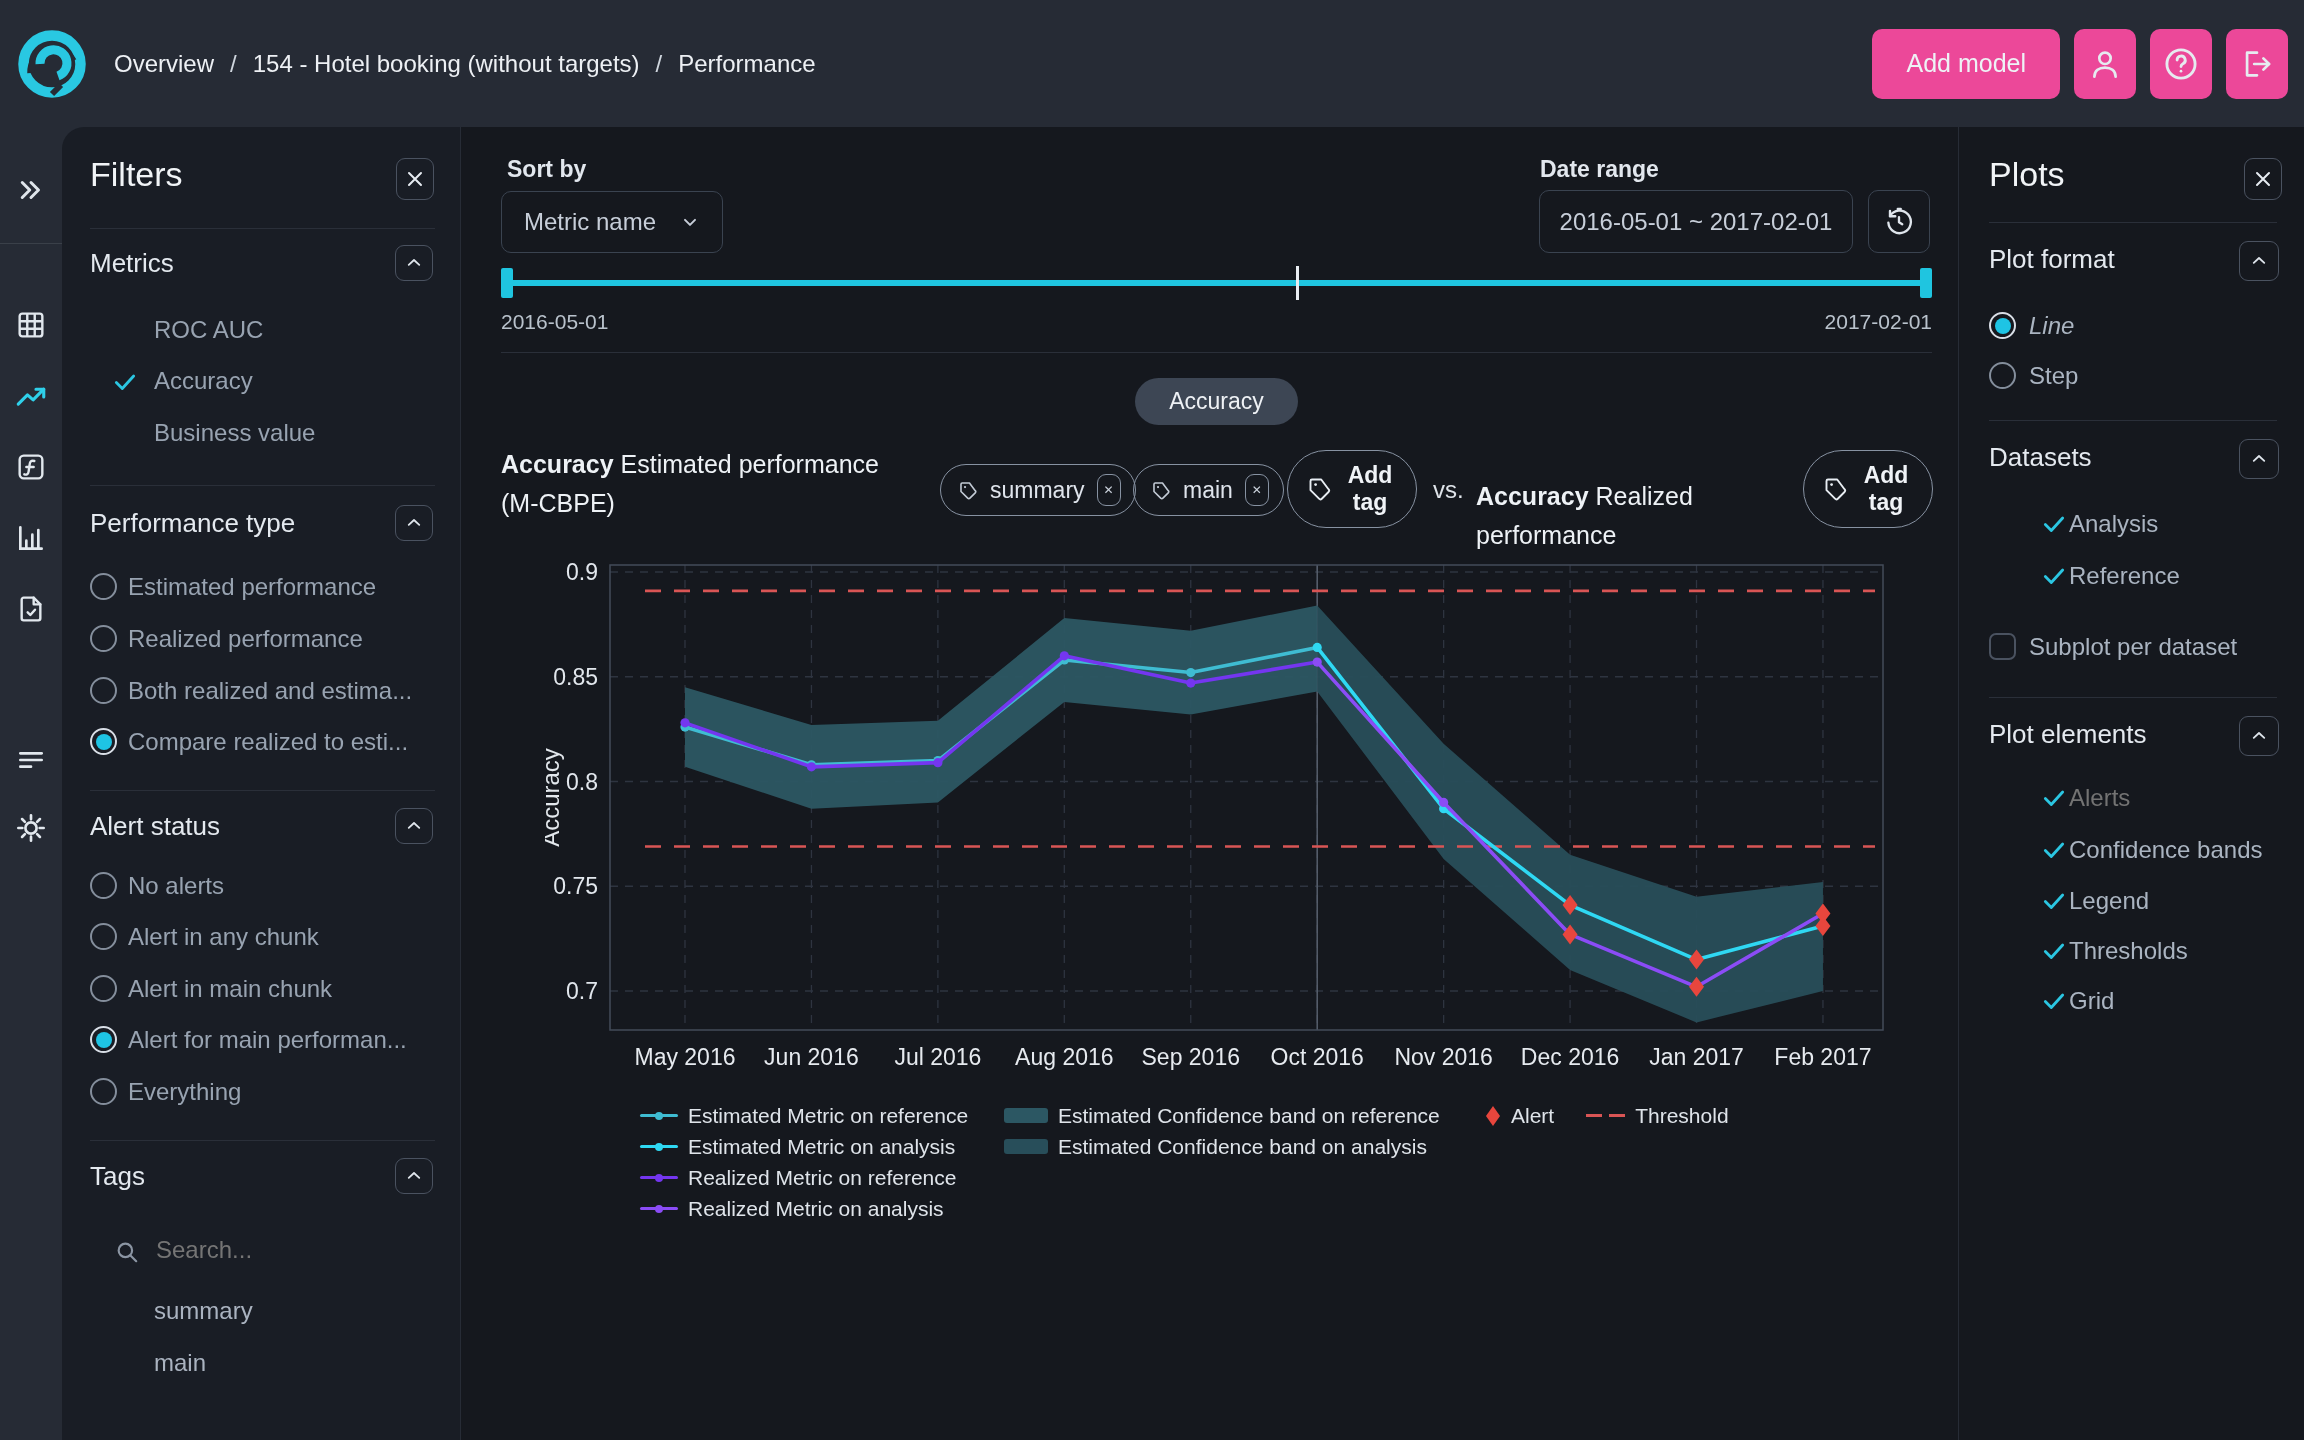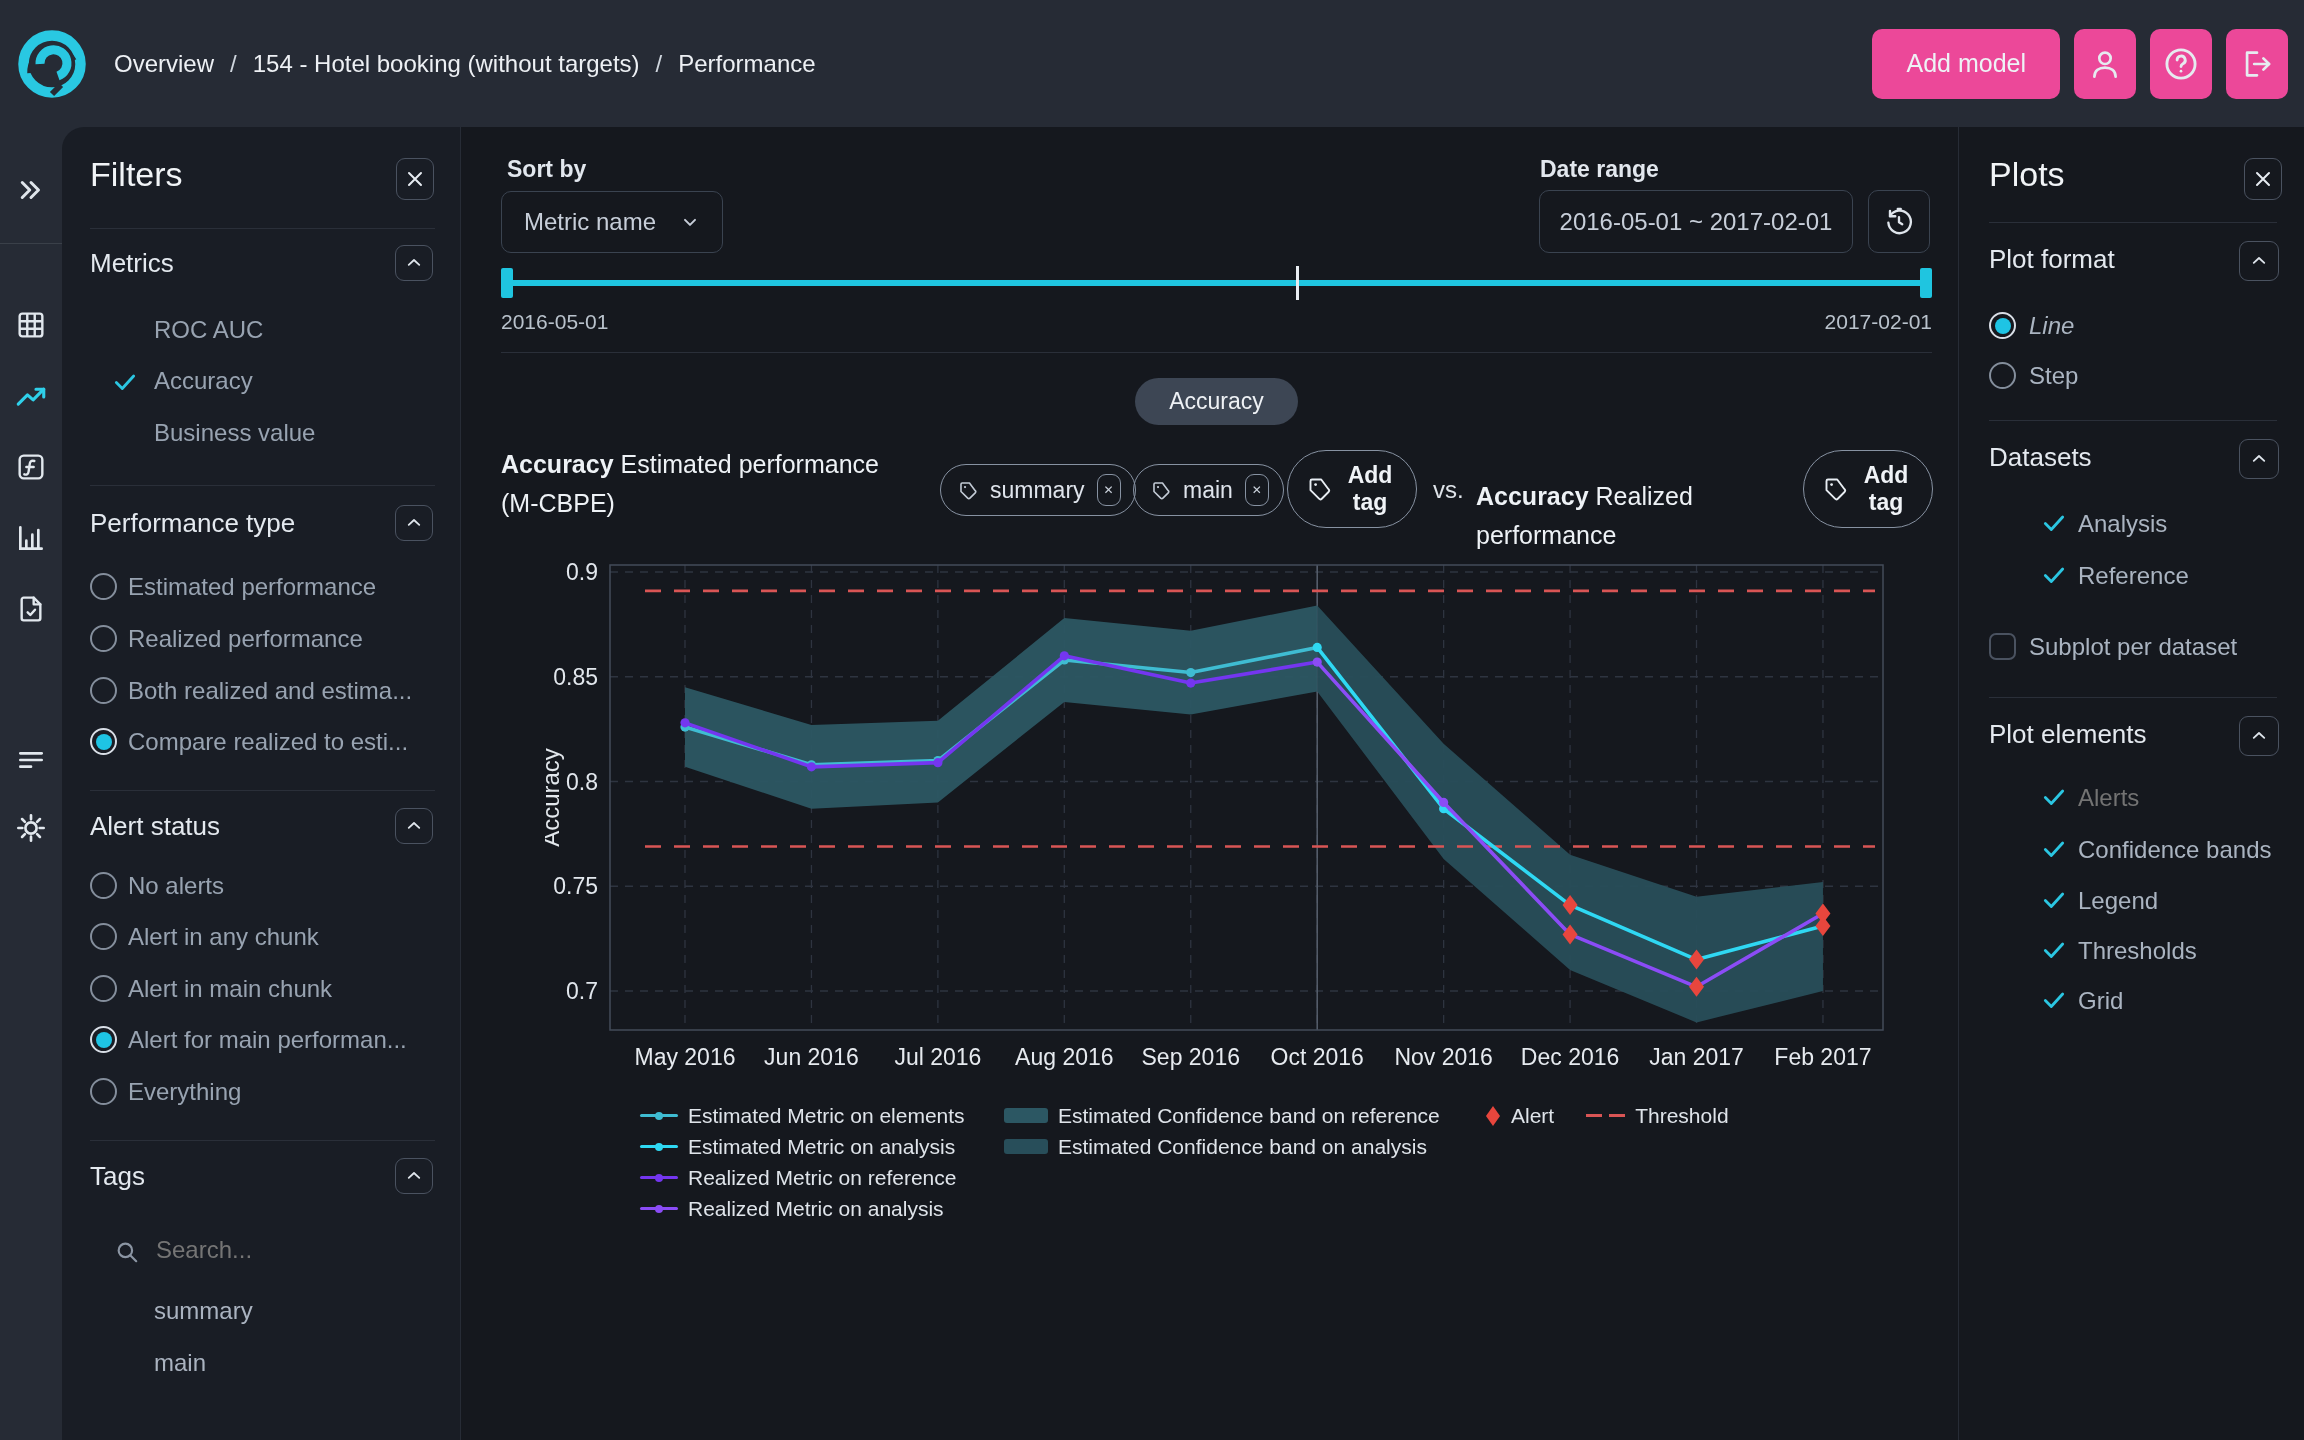--- a/index.html
+++ b/index.html
@@ -60,21 +60,21 @@
   
   #chart-svg text{font-family:"Liberation Sans","DejaVu Sans",sans-serif;}
   .legend{position:absolute;font-size:21px;color:#dfe4ea;}
   .leg-row{position:absolute;display:flex;align-items:center;gap:10px;height:31px;cursor:pointer;}
   .leg-line{width:38px;height:3px;border-radius:2px;position:relative;}
   .leg-line::after{content:"";position:absolute;left:15px;top:-2.5px;width:8px;height:8px;border-radius:50%;background:inherit;}
   .leg-band{width:44px;height:15px;border-radius:3px;}
   .leg-dashes{display:flex;gap:7px;}
   .leg-dash{width:16px;height:3px;}
   
-  .check-row{position:absolute;display:flex;align-items:flex-start;gap:11px;cursor:pointer;}
+  .check-row{position:absolute;display:flex;align-items:center;gap:2px;cursor:pointer;}
   svg.ic{display:block;}
 </style>
 </head>
 <body>
 
 <div id="app">
 
   <div class="header">
     <span style="margin-right:26px;">
       <svg class="ic" width="72" height="72" viewBox="0 0 48 48">
@@ -445,21 +445,21 @@
         <text x="898.64" y="515" text-anchor="middle" fill="#e6eaef" font-size="23px">Nov 2016</text>
         <text x="1025.08" y="515" text-anchor="middle" fill="#e6eaef" font-size="23px">Dec 2016</text>
         <text x="1151.52" y="515" text-anchor="middle" fill="#e6eaef" font-size="23px">Jan 2017</text>
         <text x="1277.96" y="515" text-anchor="middle" fill="#e6eaef" font-size="23px">Feb 2017</text>
         <text x="14" y="247.5" text-anchor="middle" fill="#e3e8ed" font-size="24px" transform="rotate(-90 14 247.5)">Accuracy</text>
       </svg>
 
     <div class="legend" style="left:179px;top:973px;width:1180px;height:130px;">
       <div class="leg-row" style="left:0;top:0;">
         <span class="leg-line" style="background: rgb(63, 188, 210);"></span>
-        <span>Estimated Metric on elements</span>
+        <span>Estimated Metric on reference</span>
       </div>
       <div class="leg-row" style="left:0;top:31px;">
         <span class="leg-line" style="background: rgb(47, 216, 243);"></span>
         <span>Estimated Metric on analysis</span>
       </div>
       <div class="leg-row" style="left:0;top:62px;">
         <span class="leg-line" style="background: rgb(116, 54, 240);"></span>
         <span>Realized Metric on reference</span>
       </div>
       <div class="leg-row" style="left:0;top:93px;">

